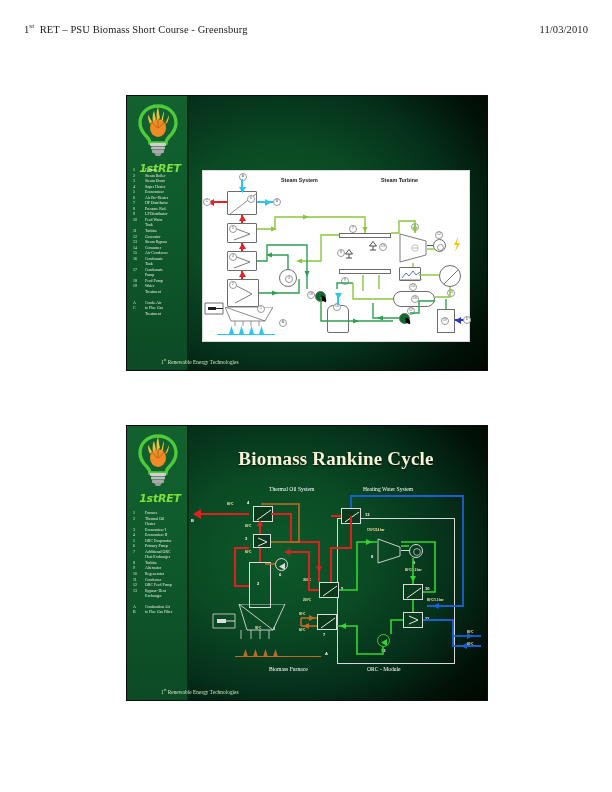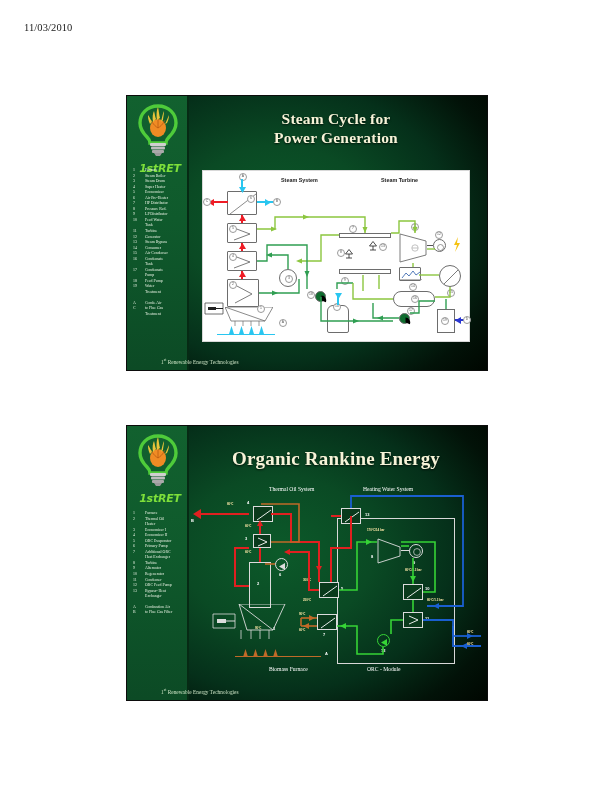--- a/index.html
+++ b/index.html
@@ -135,20 +135,21 @@
     position:absolute;box-sizing:border-box;background:#0a3a1c;
     border:.8px solid #dcdcdc;
   }
 </style>
 </head>
 <body>
 
 <div class="page">
 
   <div class="doc-header">
+    <div class="left"><span>1</span><span class="sup">st</span>&nbsp;&nbsp;<span>RET – PSU Biomass Short Course - Greensburg</span></div>
     <div class="right">11/03/2010</div>
   </div>
 
   <div class="slide" id="slide1">
     <div class="slide-bg"></div>
     <div class="sidebar"></div>
 
     <div class="logo">
       <svg width="48" height="62" viewBox="0 0 48 62">
         <path d="M24 4 C13 4 6 12 6 21 c0 7 4 11 7 14 c2 2 3 4 3 6 h16 c0-2 1-4 3-6 c3-3 7-7 7-14 C42 12 35 4 24 4 Z" fill="none" stroke="#4ecb3a" stroke-width="3.4"></path>
@@ -297,24 +298,20 @@
         </div>
         <div class="legend-row">
           <div class="num">C</div>
           <div class="lbl">
             <span>to Flue Gas</span>
             <span>Treatment</span>
           </div>
         </div>
       </div>
 
-    <div class="slide-title" id="title1">
-      <span class="ln">Steam Cycle for</span>
-      <span class="ln">Power Generation</span>
-    </div>
 
     <div class="canvas1">
       <div class="c1-lbl" style="left:78px;top:6px;">Steam System</div>
       <div class="c1-lbl" style="left:178px;top:6px;">Steam Turbine</div>
 
       <div class="eq" style="left:24px;top:20px;width:30px;height:24px;">
         <svg width="30" height="24" viewBox="0 0 30 24">
             <line x1="2" y1="22" x2="28" y2="2" stroke="#6d6d6d" stroke-width=".8"></line>
           </svg>
       </div>
@@ -646,21 +643,21 @@
         </div>
         <div class="legend-row">
           <div class="num">B</div>
           <div class="lbl">
             <span>to Flue Gas Filter</span>
           </div>
         </div>
       </div>
 
     <div class="slide-title" id="title2">
-      <span class="ln">Organic Rankine Energy</span>
+      <span class="ln">Biomass Rankine Cycle</span>
     </div>
 
     <div class="box" style="left:64px;top:60px;width:296px;height:200px;">
       <div class="c2-lbl" style="left:78px;top:0px;">Thermal Oil System</div>
       <div class="c2-lbl" style="left:172px;top:0px;">Heating Water System</div>
       <div class="c2-lbl" style="left:78px;top:180px;">Biomass Furnace</div>
       <div class="c2-lbl" style="left:176px;top:180px;">ORC - Module</div>
 
       <div class="o-box" style="left:146px;top:32px;width:118px;height:146px;"></div>
 

